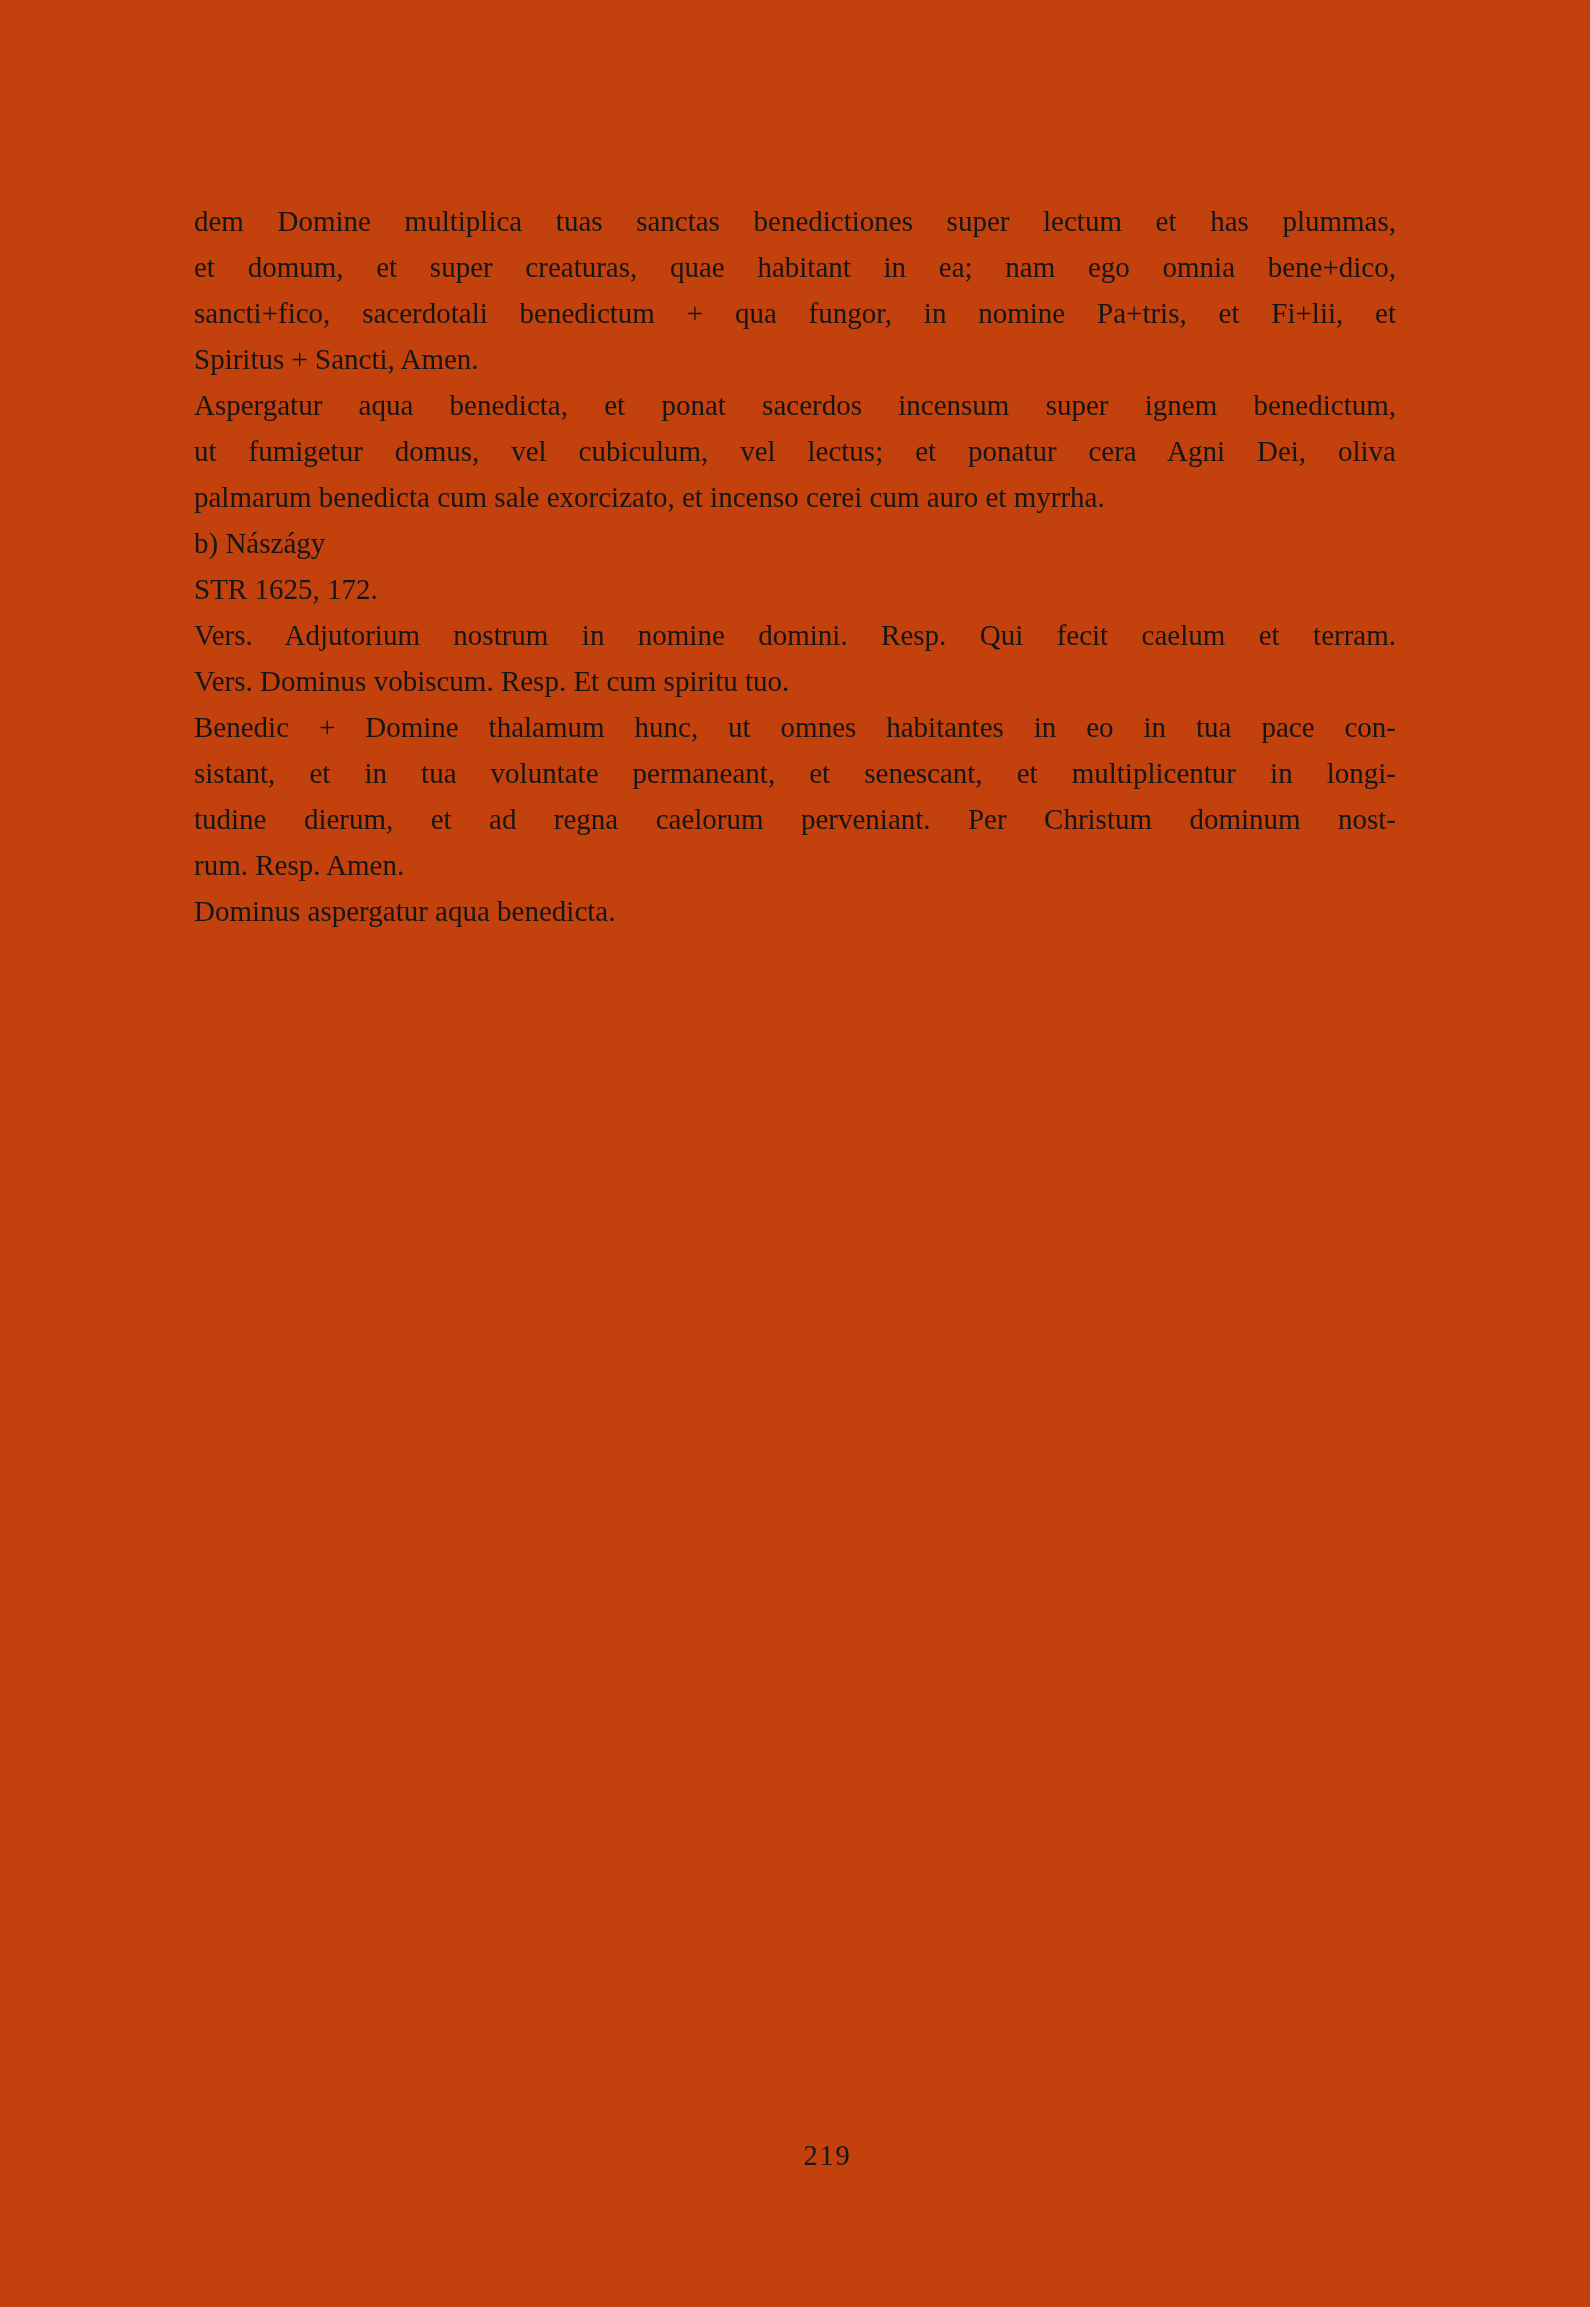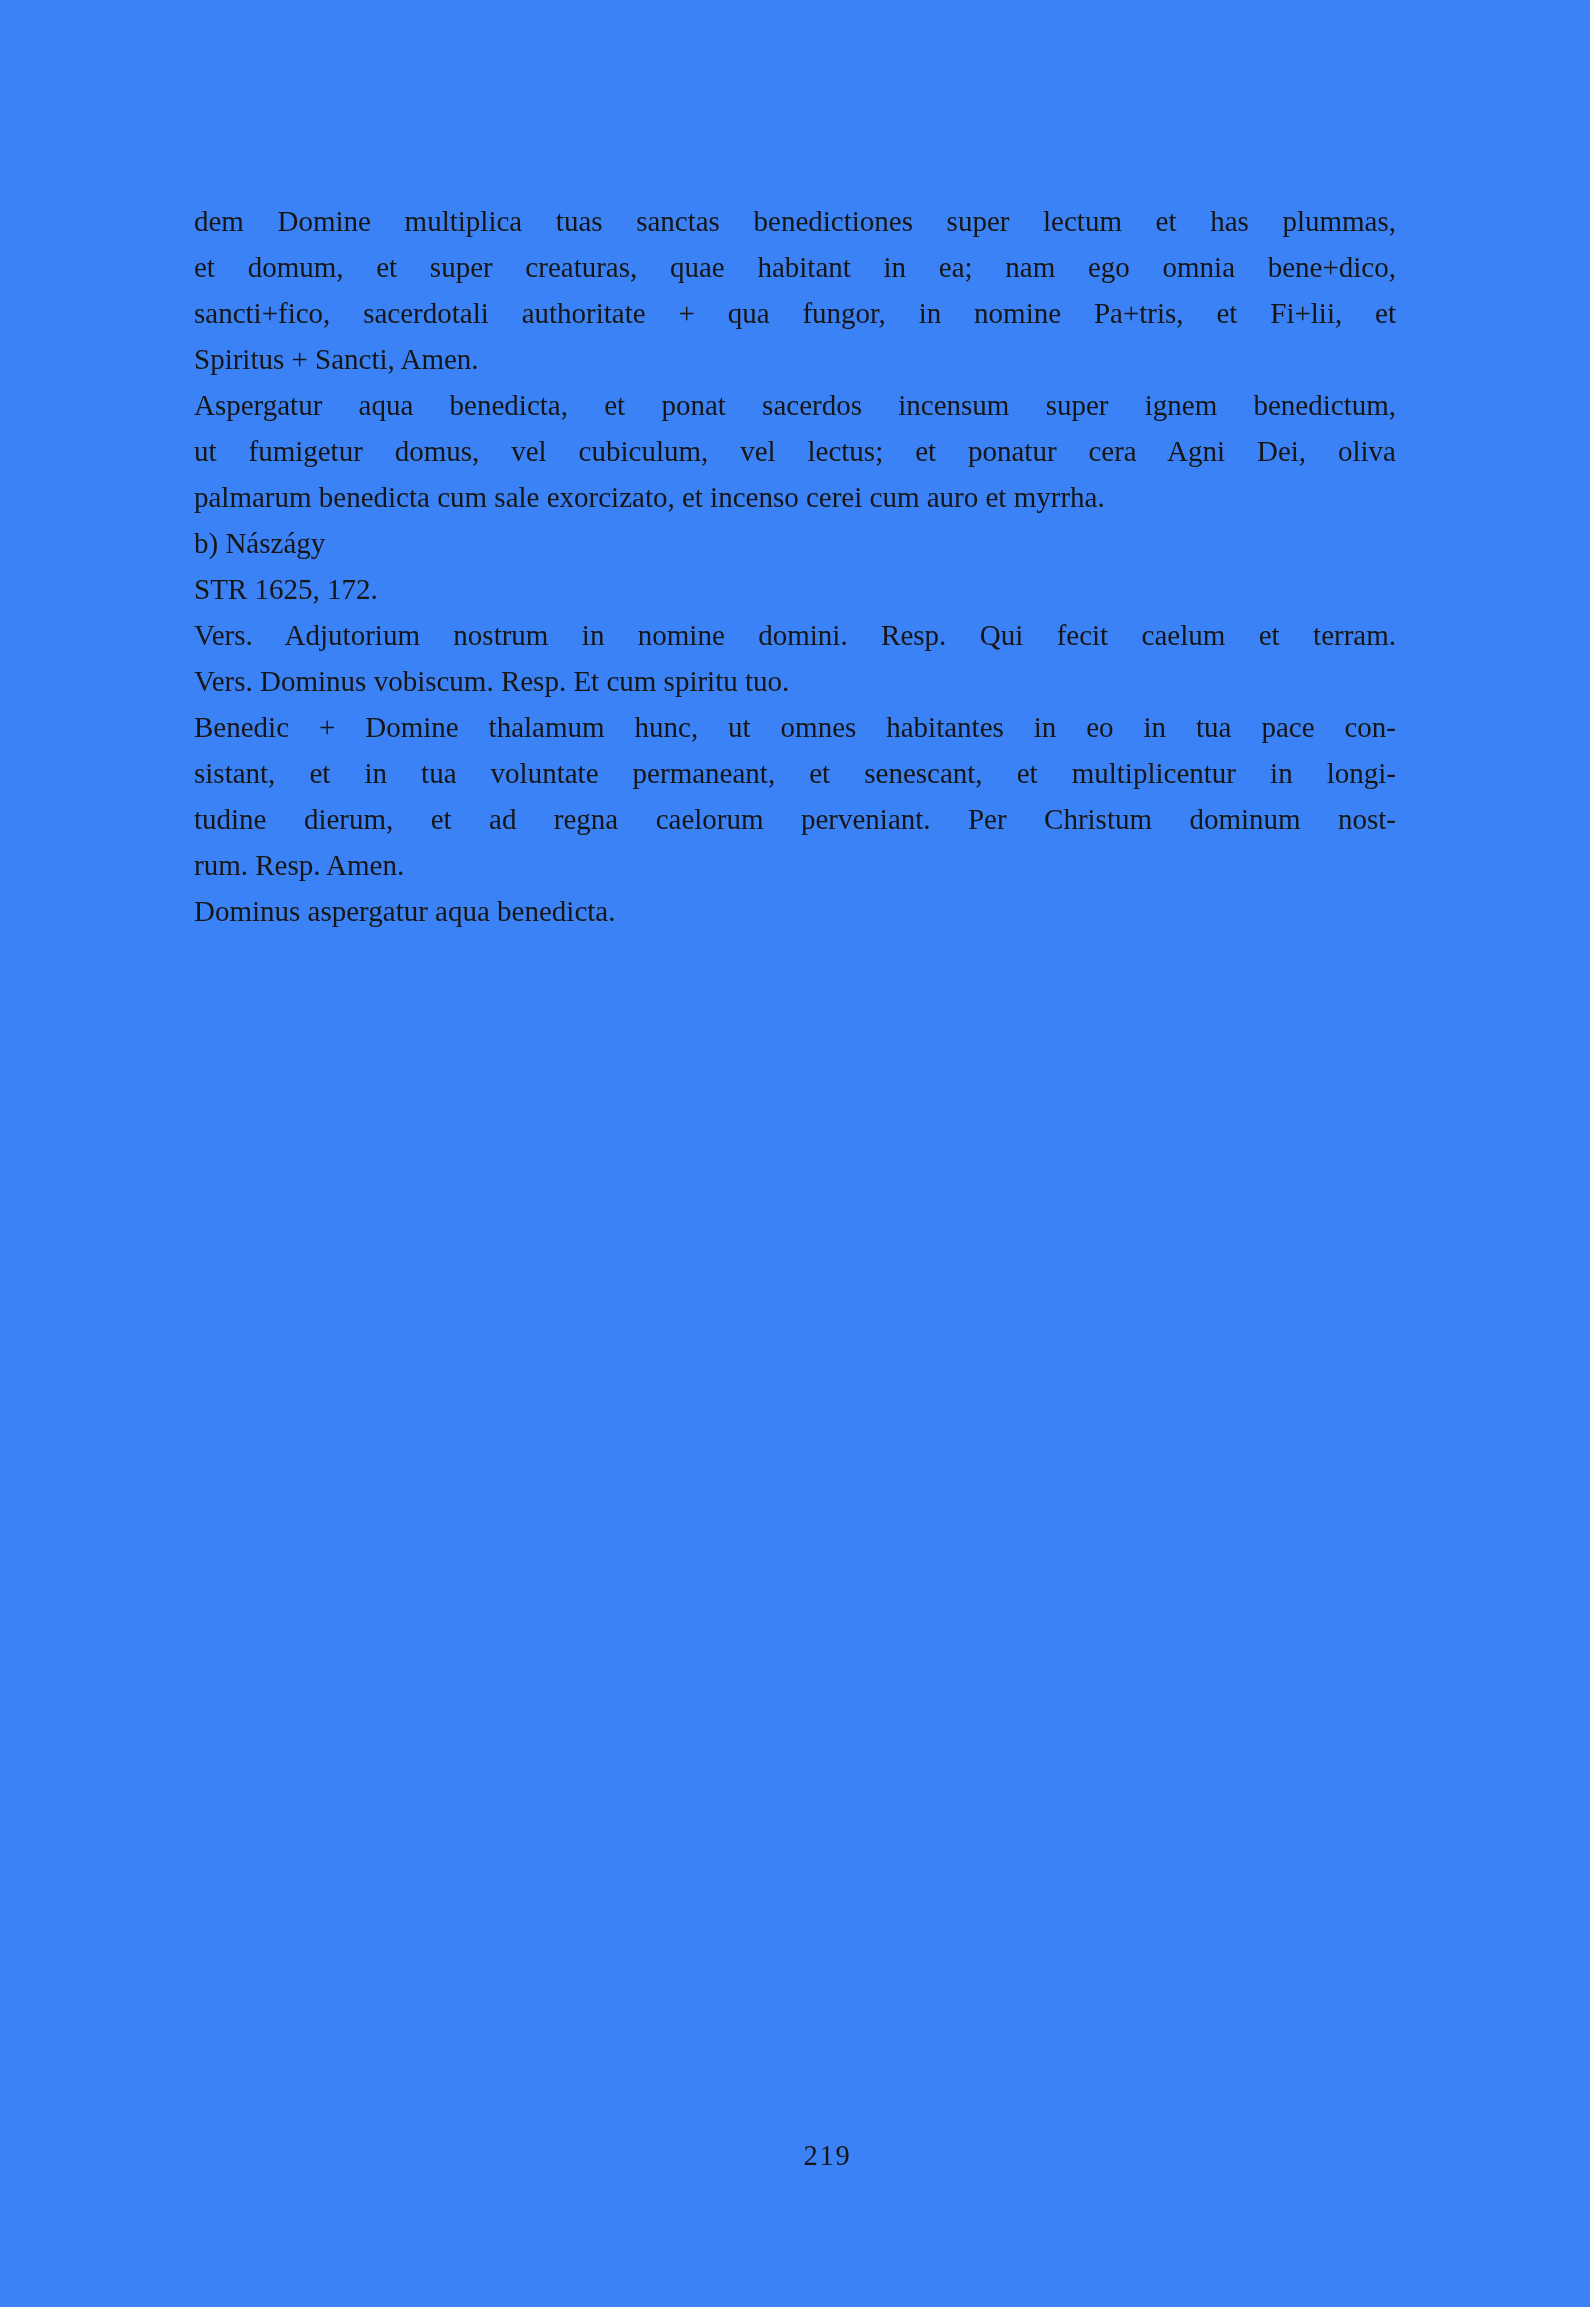--- a/index.html
+++ b/index.html
@@ -1,20 +1,20 @@
 <!DOCTYPE html>
 <html style="font-size:14px"><head>
 <meta charset="utf-8">
 <style>
   html, body { margin: 0; padding: 0; background: #ffffff; }
   .page {
     position: relative;
     width: 1591px;
     height: 2307px;
-    background: #3b82f6;
+    background: #c2410c;
     color: #161616;
     font-family: "Liberation Serif", "DejaVu Serif", serif;
     font-size: 29px;
     line-height: 46px;
     overflow: hidden;
   }
   .text-column {
     position: absolute;
     left: 194px;
     top: 198px;
@@ -42,21 +42,21 @@
 </style>
 </head>
 <body>
 
 <div class="page">
   <div class="text-column">
 
     <p class="para">
       <span class="line fill">dem Domine multiplica tuas sanctas benedictiones super lectum et has plummas,</span>
       <span class="line fill">et domum, et super creaturas, quae habitant in ea; nam ego omnia bene+dico,</span>
-      <span class="line fill">sancti+fico, sacerdotali authoritate + qua fungor, in nomine Pa+tris, et Fi+lii, et</span>
+      <span class="line fill">sancti+fico, sacerdotali benedictum + qua fungor, in nomine Pa+tris, et Fi+lii, et</span>
       <span class="line end">Spiritus + Sancti, Amen.</span>
     </p>
 
     <p class="para gap">
       <span class="line fill">Aspergatur aqua benedicta, et ponat sacerdos incensum super ignem benedictum,</span>
       <span class="line fill">ut fumigetur domus, vel cubiculum, vel lectus; et ponatur cera Agni Dei, oliva</span>
       <span class="line end">palmarum benedicta cum sale exorcizato, et incenso cerei cum auro et myrrha.</span>
     </p>
 
     <p class="para gap-lg">

